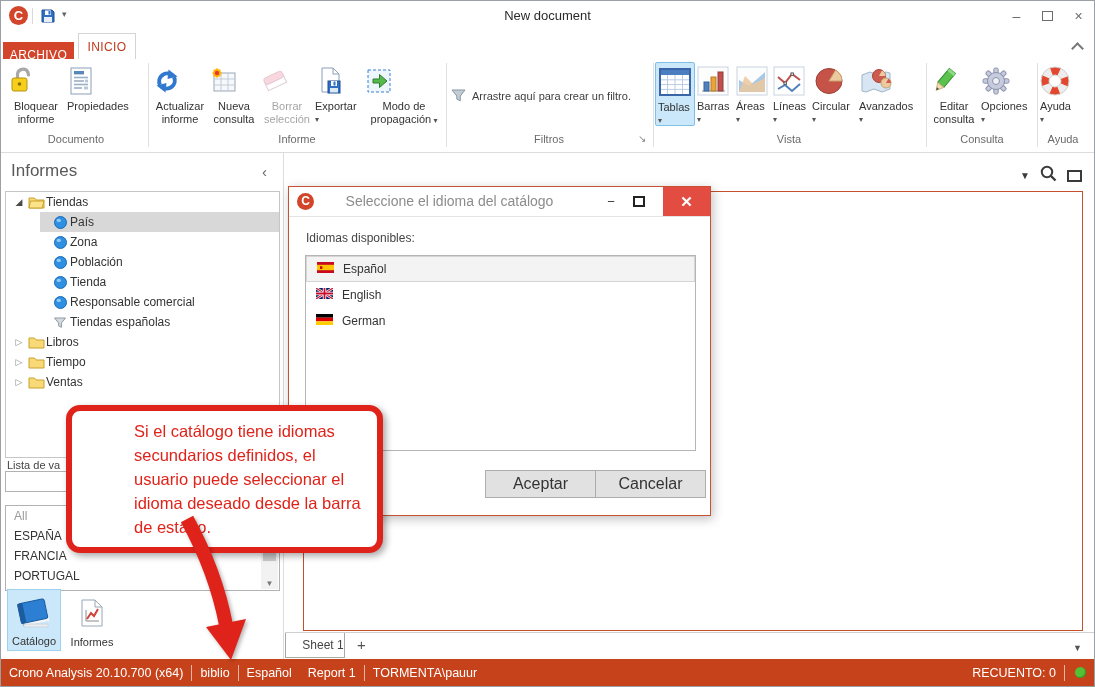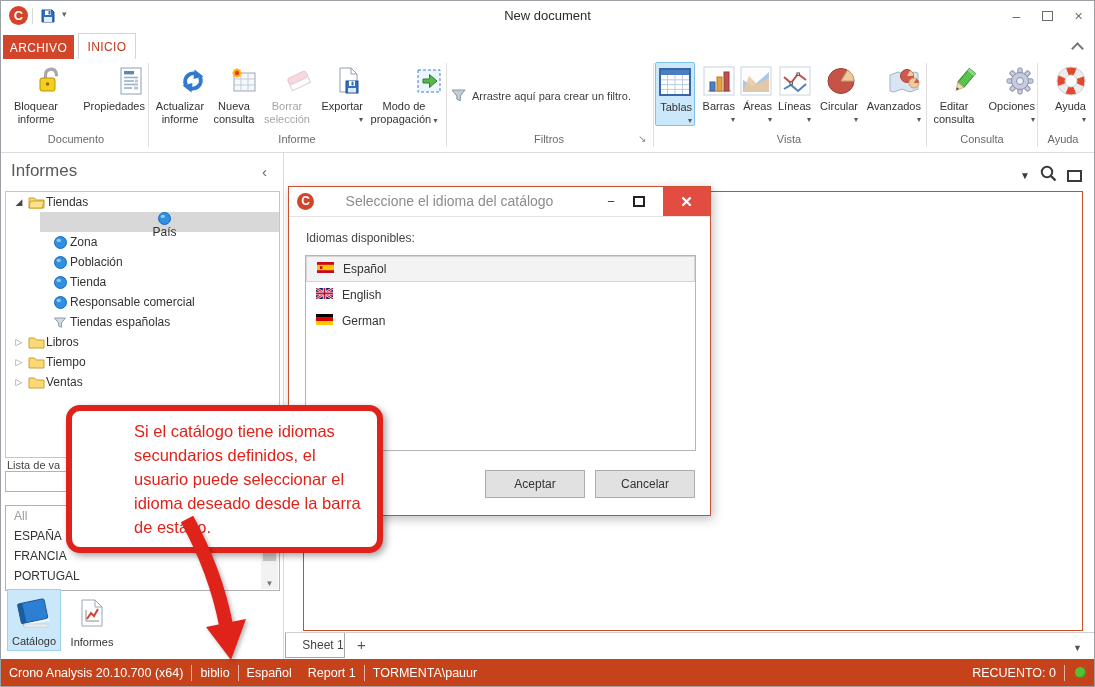--- a/index.html
+++ b/index.html
@@ -15,32 +15,32 @@
   .saveicon{position:absolute;left:39px;top:7px;}
   .qat-caret{position:absolute;left:61px;top:8px;color:#666;font-size:9px;}
   .wintitle{position:absolute;left:0;right:0;top:7px;text-align:center;font-size:13px;color:#2b2b2b;}
   .winctl{position:absolute;top:0;width:31px;height:30px;color:#6d6d6d;font-size:14px;
           display:flex;align-items:center;justify-content:center;cursor:default;}
   .winctl.min{right:62px;} .winctl.max{right:31px;} .winctl.close{right:0;}
   .maxbox{width:11px;height:10px;border:1.6px solid #6d6d6d;}
 
   
   .tabrow{position:absolute;left:0;top:31px;width:100%;height:27px;}
-  .tab-archivo{position:absolute;left:2px;top:3px;width:71px;height:26px;background:#d2452a;color:#fff;
+  .tab-archivo{position:absolute;left:2px;top:10px;width:71px;height:26px;background:#d2452a;color:#fff;
        font-size:12px;display:flex;align-items:center;justify-content:center;letter-spacing:.4px;}
   .tab-inicio{position:absolute;left:77px;top:1px;width:58px;height:27px;background:#fff;color:#c0391b;
        font-size:12px;display:flex;align-items:center;justify-content:center;
        border:1px solid #d4d4d4;border-bottom:none;letter-spacing:.4px;}
   .ribbon-collapse{position:absolute;right:12px;top:12px;width:9px;height:9px;
        border-left:2px solid #777;border-top:2px solid #777;transform:rotate(45deg);}
 
   
   .ribbon{position:absolute;left:0;top:58px;width:100%;height:94px;background:#fff;border-bottom:1px solid #dcdcdc;}
   .rsep{position:absolute;top:4px;width:1px;height:84px;background:#e0e0e0;}
-  .rbtn{position:absolute;top:3px;display:flex;flex-direction:column;align-items:flex-end;cursor:default;}
+  .rbtn{position:absolute;top:3px;display:flex;flex-direction:column;align-items:flex-start;cursor:default;}
   .rbtn .ric{height:38px;display:flex;align-items:center;justify-content:center;}
   .rbtn .rlb{font-size:11px;color:#333;line-height:13px;text-align:center;white-space:pre-line;}
   .rbtn .caret{color:#555;font-size:8px;line-height:9px;margin-top:2px;}
   .rbtn.disabled{opacity:.45;}
   .rbtn.selected{background:#cbe8fa;border:1px solid #7fc0e8;border-radius:2px;padding:0 2px;}
   .grouplabel{position:absolute;top:74px;font-size:11px;color:#6a6a6a;text-align:center;}
   .filtros-hint{position:absolute;left:449px;top:28px;width:202px;display:flex;align-items:center;gap:5px;
        font-size:11px;color:#3f3f3f;white-space:nowrap;}
   .dlg-launcher{position:absolute;left:637px;top:74px;font-size:10px;color:#8a8a8a;}
 
@@ -48,21 +48,21 @@
   .sidebar{position:absolute;left:0;top:152px;width:283px;height:506px;background:#fff;border-right:1px solid #dcdcdc;}
   .side-title{position:absolute;left:10px;top:8px;font-size:17px;color:#5a5a5a;}
   .side-collapse{position:absolute;right:16px;top:10px;font-size:15px;color:#666;}
   .treebox{position:absolute;left:4px;top:38px;width:275px;height:267px;border:1px solid #c6c6c6;background:#fff;overflow:hidden;}
   .trow{height:20px;display:flex;align-items:center;font-size:12px;color:#333;}
   .trow .exp{width:14px;text-align:center;font-size:9px;color:#8a8a8a;}
   .trow .exp.open{color:#4a4a4a;}
   .trow .tic{width:20px;display:flex;justify-content:center;align-items:center;}
   .trow.lv0{padding-left:6px;}
   .trow.lv1{padding-left:44px;}
-  .trow.sel{background:linear-gradient(to right,transparent 34px,#d8d8d8 34px);flex-direction:column;}
+  .trow.sel{background:linear-gradient(to right,transparent 34px,#d8d8d8 34px);}
   .values-label{position:absolute;left:6px;top:306px;font-size:11px;color:#444;}
   .values-input{position:absolute;left:4px;top:318px;width:275px;height:21px;border:1px solid #b2b2b2;font-size:12px;padding:0 4px;font-family:"Liberation Sans",sans-serif;}
   .valuesbox{position:absolute;left:4px;top:352px;width:275px;height:86px;border:1px solid #b2b2b2;background:#fff;}
   .vrow{height:20px;line-height:20px;font-size:12px;color:#333;padding-left:8px;}
   .vrow.dim{color:#9a9a9a;}
   .vscroll{position:absolute;right:1px;top:1px;width:17px;height:82px;background:#f2f2f2;}
   .vthumb{position:absolute;left:2px;top:14px;width:13px;height:40px;background:#c9c9c9;}
   .vdown{position:absolute;left:0;bottom:1px;width:17px;text-align:center;font-size:8px;color:#777;}
   .navbtn{position:absolute;top:436px;width:54px;height:62px;display:flex;flex-direction:column;align-items:center;justify-content:center;padding-bottom:3px;font-size:11px;color:#333;}
   .navbtn.sel{background:#cbe8fa;border:1px solid #9ed1f0;}
@@ -99,22 +99,22 @@
   .dlg-min{position:absolute;right:86px;top:0;width:26px;height:29px;display:flex;align-items:center;justify-content:center;color:#333;font-size:13px;}
   .dlg-max{position:absolute;right:58px;top:0;width:26px;height:29px;display:flex;align-items:center;justify-content:center;}
   .dlg-maxbox{width:12px;height:11px;border:2px solid #222;}
   .dlg-close{position:absolute;right:0;top:0;width:47px;height:29px;background:#e34c41;color:#fff;
      display:flex;align-items:center;justify-content:center;font-size:15px;font-weight:bold;}
   .dlg-body{position:absolute;left:0;top:29px;width:100%;height:301px;border-top:1px solid #e4e4e4;}
   .dlg-label{position:absolute;left:17px;top:14px;font-size:12px;color:#444;}
   .langbox{position:absolute;left:16px;top:38px;width:391px;height:196px;border:1px solid #b5b5b5;background:#fff;}
   .lrow{height:26px;display:flex;align-items:center;gap:9px;padding-left:10px;font-size:12px;color:#333;}
   .lrow.sel{background:#f3f3f3;border:1px solid #d5d5d5;}
-  .dlg-btn{position:absolute;top:253px;width:100px;height:28px;background:#e1e1e1;border:1px solid #adadad;
-     font-size:12px;color:#333;display:flex;align-items:center;justify-content:center;}
+  .dlg-btn{position:absolute;top:253px;width:111px;height:28px;background:#e1e1e1;border:1px solid #adadad;
+     font-size:16px;color:#333;display:flex;align-items:center;justify-content:center;}
   .btn-ok{left:196px;} .btn-cancel{left:306px;}
 
   
   .callout{position:absolute;left:65px;top:404px;width:317px;min-height:116px;background:#fff;
      border:6px solid #e0231a;border-radius:14px;padding:8px 14px;z-index:50;
      box-shadow:3px 3px 7px rgba(0,0,0,.35);}
   .callout-text{color:#e0231a;font-size:16.5px;line-height:24px;margin-left:48px;}
   .arrow-svg{position:absolute;left:150px;top:514px;z-index:60;pointer-events:none;
      filter:drop-shadow(2px 2px 2px rgba(0,0,0,.3));}
 </style>

